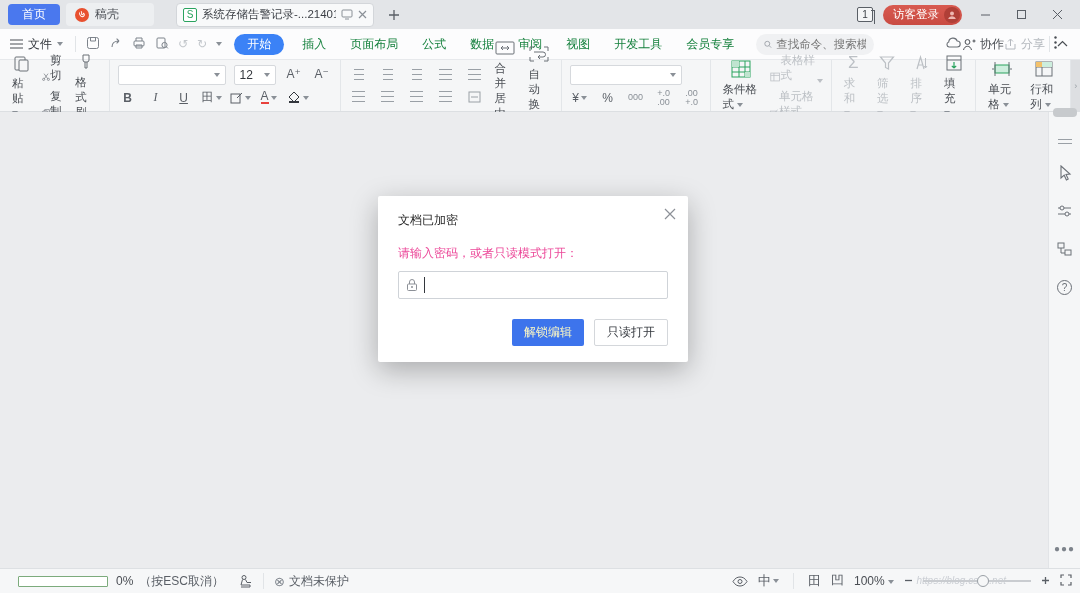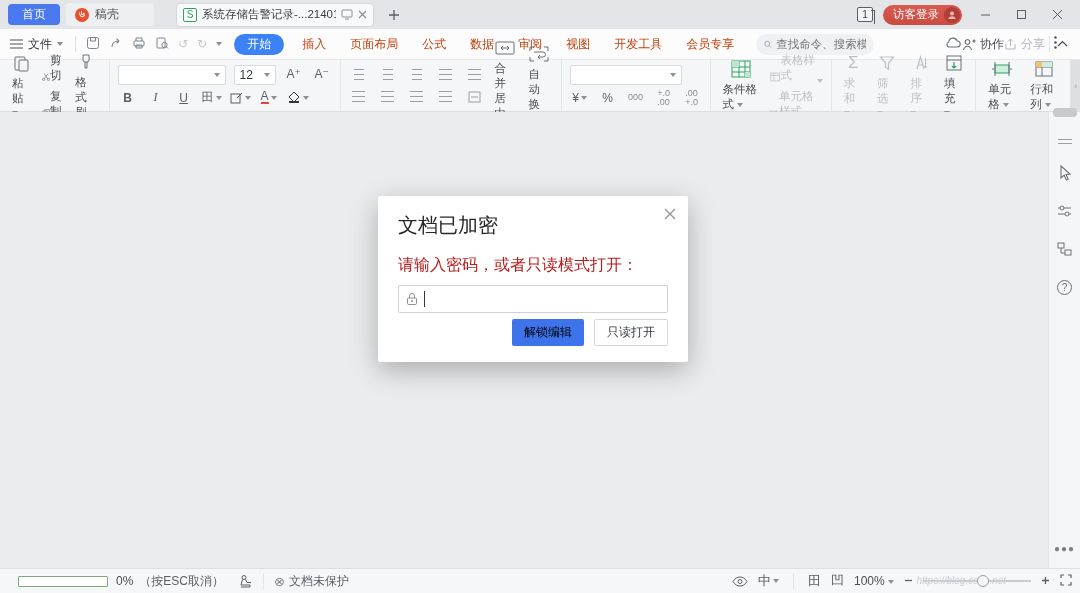--- a/index.html
+++ b/index.html
@@ -22,21 +22,21 @@
   .guest { height:20px; border-radius:10px; background:linear-gradient(#d85a50,#c94b42); color:#fff; display:flex; align-items:center; padding:0 2px 0 10px; gap:5px; font-size:11.5px; }
   .guest .av { width:16px; height:16px; border-radius:50%; background:#b03f37; color:#f3c9c4; font-size:10px; display:flex; align-items:center; justify-content:center; }
   .winbtn { width:26px; height:20px; display:flex; align-items:center; justify-content:center; color:#5a5f66; }
 
   
   .menubar { position:absolute; top:29px; left:0; width:1080px; height:31px; background:#fcfcfd; display:flex; align-items:center; border-bottom:1px solid #e7e9ec; }
   .mb-file { display:flex; align-items:center; gap:5px; padding:0 8px 0 10px; color:#33373d; }
   .vdiv { width:1px; height:16px; background:#e1e4e7; margin:0 4px; }
   .qat { display:flex; align-items:center; gap:9px; padding:0 6px; color:#7d838b; }
   .qat .dis { color:#c3c7cc; }
-  .mtab { padding:0 12px; color:#c2410c; }
+  .mtab { padding:0 12px; color:#15803d; }
   .mtab.on { background:#3b82f6; color:#fff; border-radius:11px; height:21px; display:flex; align-items:center; margin:0 6px; padding:0 13px; }
   .searchbox { margin-left:10px; width:118px; height:21px; border-radius:11px; background:#f0f1f3; display:flex; align-items:center; padding:0 8px; gap:4px; }
   .searchbox input { border:none; outline:none; background:transparent; width:90px; font-size:11.5px; color:#6b7078; font-family:inherit; }
   .mb-right { margin-left:auto; display:flex; padding-right:12px; color:#4a4e54; }
   .mb-right .grp { display:flex; align-items:center; gap:4px; }
   .gray { color:#b4b8be; }
   .tri { display:inline-block; width:0; height:0; border-left:3px solid transparent; border-right:3px solid transparent; border-top:4px solid #8a9097; vertical-align:middle; }
 
   
   .toolbar { position:absolute; top:60px; left:0; width:1080px; height:52px; background:#f5f6f7; border-bottom:1px solid #dcdfe2; display:flex; align-items:stretch; }
@@ -59,29 +59,29 @@
   .canvas { position:absolute; top:112px; left:0; width:1080px; height:456px; background:#ebecee; }
   .rightbar { position:absolute; right:0; top:0; width:32px; height:456px; background:#f5f6f7; border-left:1px solid #e2e4e7; display:flex; flex-direction:column; align-items:center; color:#6b7077; }
   .rb-thumb { width:24px; height:9px; border-radius:4px; background:#c7cacd; margin-top:-4px; }
   .rb-handle { width:14px; height:5px; border-top:1px solid #9aa0a6; border-bottom:1px solid #9aa0a6; margin-top:22px; }
   .rb-ic { margin-top:20px; width:18px; height:18px; display:flex; align-items:center; justify-content:center; }
   .helpc { width:15px; height:15px; border:1px solid #6b7077; border-radius:50%; font-size:10px; display:flex; align-items:center; justify-content:center; }
   .rb-more { margin-top:auto; margin-bottom:14px; letter-spacing:1px; color:#7d838b; font-size:10px; }
 
   
   .dialog { position:absolute; left:378px; top:84px; width:310px; height:166px; background:#fff; border-radius:2px; box-shadow:0 8px 28px rgba(0,0,0,.28); padding:16px 20px; }
-  .dlg-title { font-size:20px; color:#262626; }
+  .dlg-title { font-size:12px; color:#262626; }
   .dlg-close { position:absolute; right:12px; top:12px; color:#8c9097; }
-  .dlg-msg { margin-top:16px; color:#b91c1c; font-size:16px; }
+  .dlg-msg { margin-top:16px; color:#ec4899; font-size:12px; }
   .dlg-inputwrap { margin-top:9px; height:28px; border:1px solid #cfd3d8; border-radius:2px; display:flex; align-items:center; padding:0 7px; gap:6px; background:#fff; }
   .dlg-inputwrap input { border:none; outline:none; flex:1; font-family:inherit; font-size:12px; }
   .caret { width:1px; height:16px; background:#33373d; }
   .dlg-btns { position:absolute; right:20px; bottom:16px; display:flex; gap:10px; }
   .btn { height:27px; min-width:70px; border-radius:2px; display:flex; align-items:center; justify-content:center; padding:0 12px; font-size:12px; }
-  .btn.primary { background:#3d74ec; color:#000000; }
+  .btn.primary { background:#3d74ec; color:#fef9c3; }
   .btn.plain { background:#fff; border:1px solid #d4d7db; color:#33373d; }
 
   
   .statusbar { position:absolute; top:568px; left:0; width:1080px; height:25px; background:#f6f7f8; border-top:1px solid #dde0e3; display:flex; align-items:center; padding:0 8px; color:#4a4e54; }
   .progress { width:90px; height:11px; border:1px solid #7cab7c; background:#fff; margin:0 8px 0 10px; border-radius:1px; }
   .sb-ic { margin-left:14px; display:flex; align-items:center; gap:4px; color:#5a5f66; }
   .sb-right { margin-left:auto; display:flex; align-items:center; gap:10px; position:relative; }
   .viewbtn { font-size:13px; color:#5a5f66; }
   .slider { width:108px; height:2px; background:#c9ccd0; position:relative; }
   .knob { position:absolute; left:54px; top:-5px; width:12px; height:12px; border-radius:50%; background:#f6f7f8; border:1px solid #9aa0a6; }

